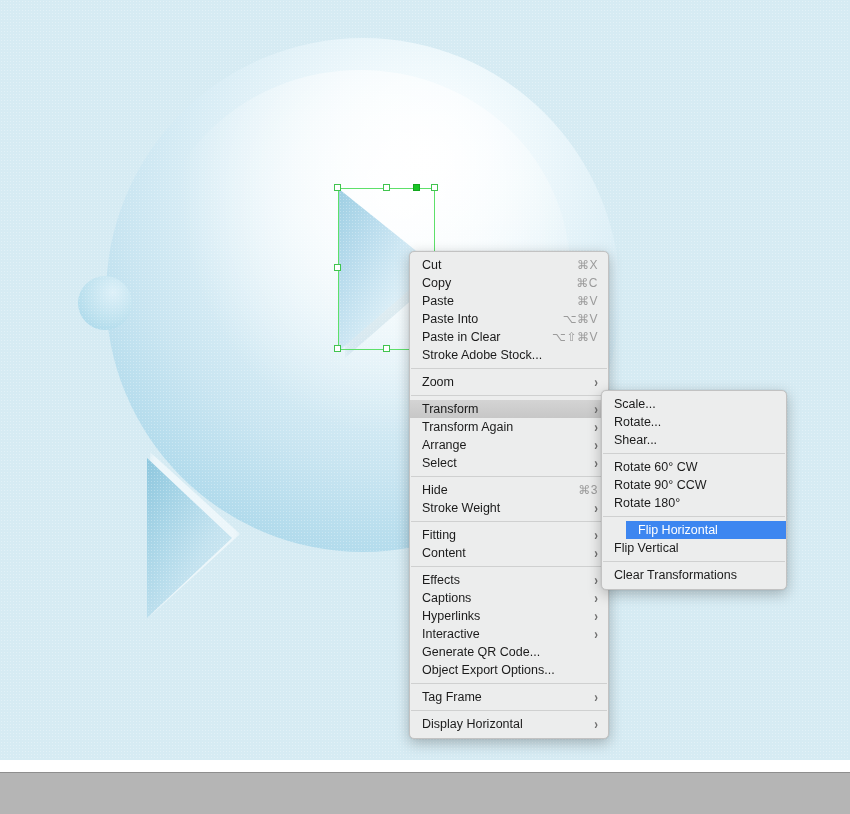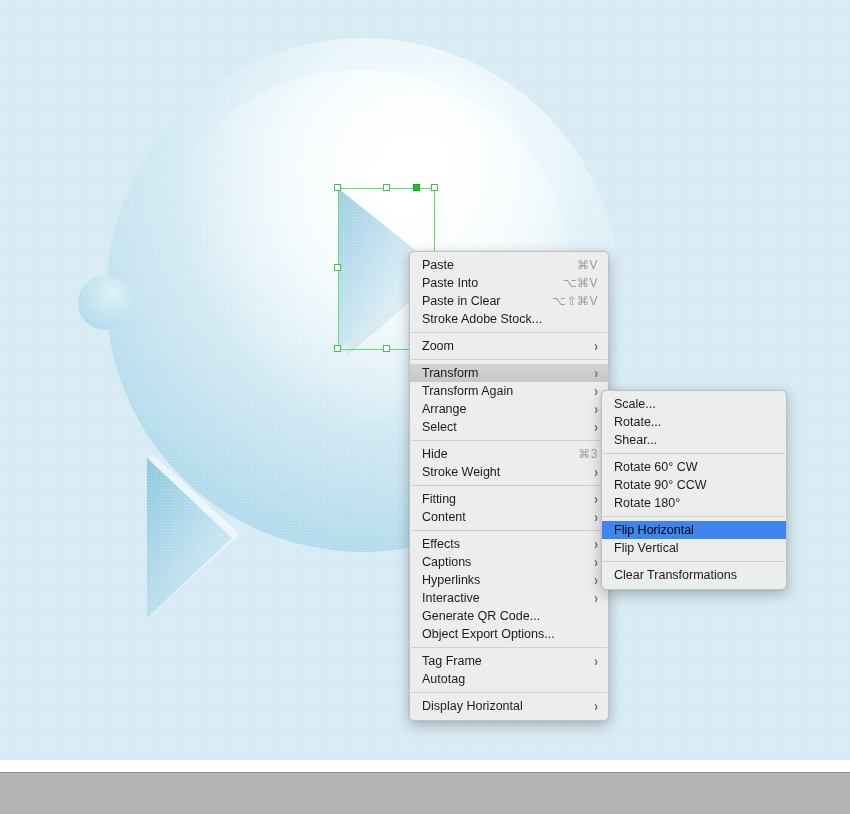--- a/index.html
+++ b/index.html
@@ -206,21 +206,22 @@
     font-size: 11px;
     font-weight: bold;
     margin-left: 8px;
     transform: scaleY(1.25);
   }
   .menu-item.hl-gray {
     background: linear-gradient(180deg, #d4d4d4 0%, #c7c7c7 100%);
   }
   .menu-item.hl-blue {
     background: #3d86f0;
-    color: #000000;
+    color: #ffffff;
+    margin-left: 24px;
   }
   .menu-sep {
     height: 1px;
     background: #cfd0d0;
     margin: 4px 1px 4px 1px;
   }
 
   
   #bottom-bar {
     position: absolute;
@@ -270,20 +271,30 @@
       <div class="handle" style="left:93px; top:76px;"></div>
 
       <div class="handle" style="left:-4px; top:157px;"></div>
       <div class="handle" style="left:45px; top:157px;"></div>
       <div class="handle" style="left:93px; top:157px;"></div>
     </div>
   </div>
 
   <div class="menu" id="menu-main">
       <div class="menu-item">
+        <span class="label">Cut</span>
+        <span class="spacer"></span>
+        <span class="shortcut">⌘X</span>
+      </div>
+      <div class="menu-item">
+        <span class="label">Copy</span>
+        <span class="spacer"></span>
+        <span class="shortcut">⌘C</span>
+      </div>
+      <div class="menu-item">
         <span class="label">Paste</span>
         <span class="spacer"></span>
         <span class="shortcut">⌘V</span>
       </div>
       <div class="menu-item">
         <span class="label">Paste Into</span>
         <span class="spacer"></span>
         <span class="shortcut">⌥⌘V</span>
       </div>
       <div class="menu-item">
@@ -372,24 +383,20 @@
       <div class="menu-item">
         <span class="label">Object Export Options...</span>
         <span class="spacer"></span>
       </div>
       <div class="menu-sep"></div>
       <div class="menu-item">
         <span class="label">Tag Frame</span>
         <span class="spacer"></span>
         <span class="chev">›</span>
       </div>
-      <div class="menu-item">
-        <span class="label">Autotag</span>
-        <span class="spacer"></span>
-      </div>
       <div class="menu-sep"></div>
       <div class="menu-item">
         <span class="label">Display Horizontal</span>
         <span class="spacer"></span>
         <span class="chev">›</span>
       </div>
     </div>
 
   <div class="menu" id="menu-transform">
       <div class="menu-item">

